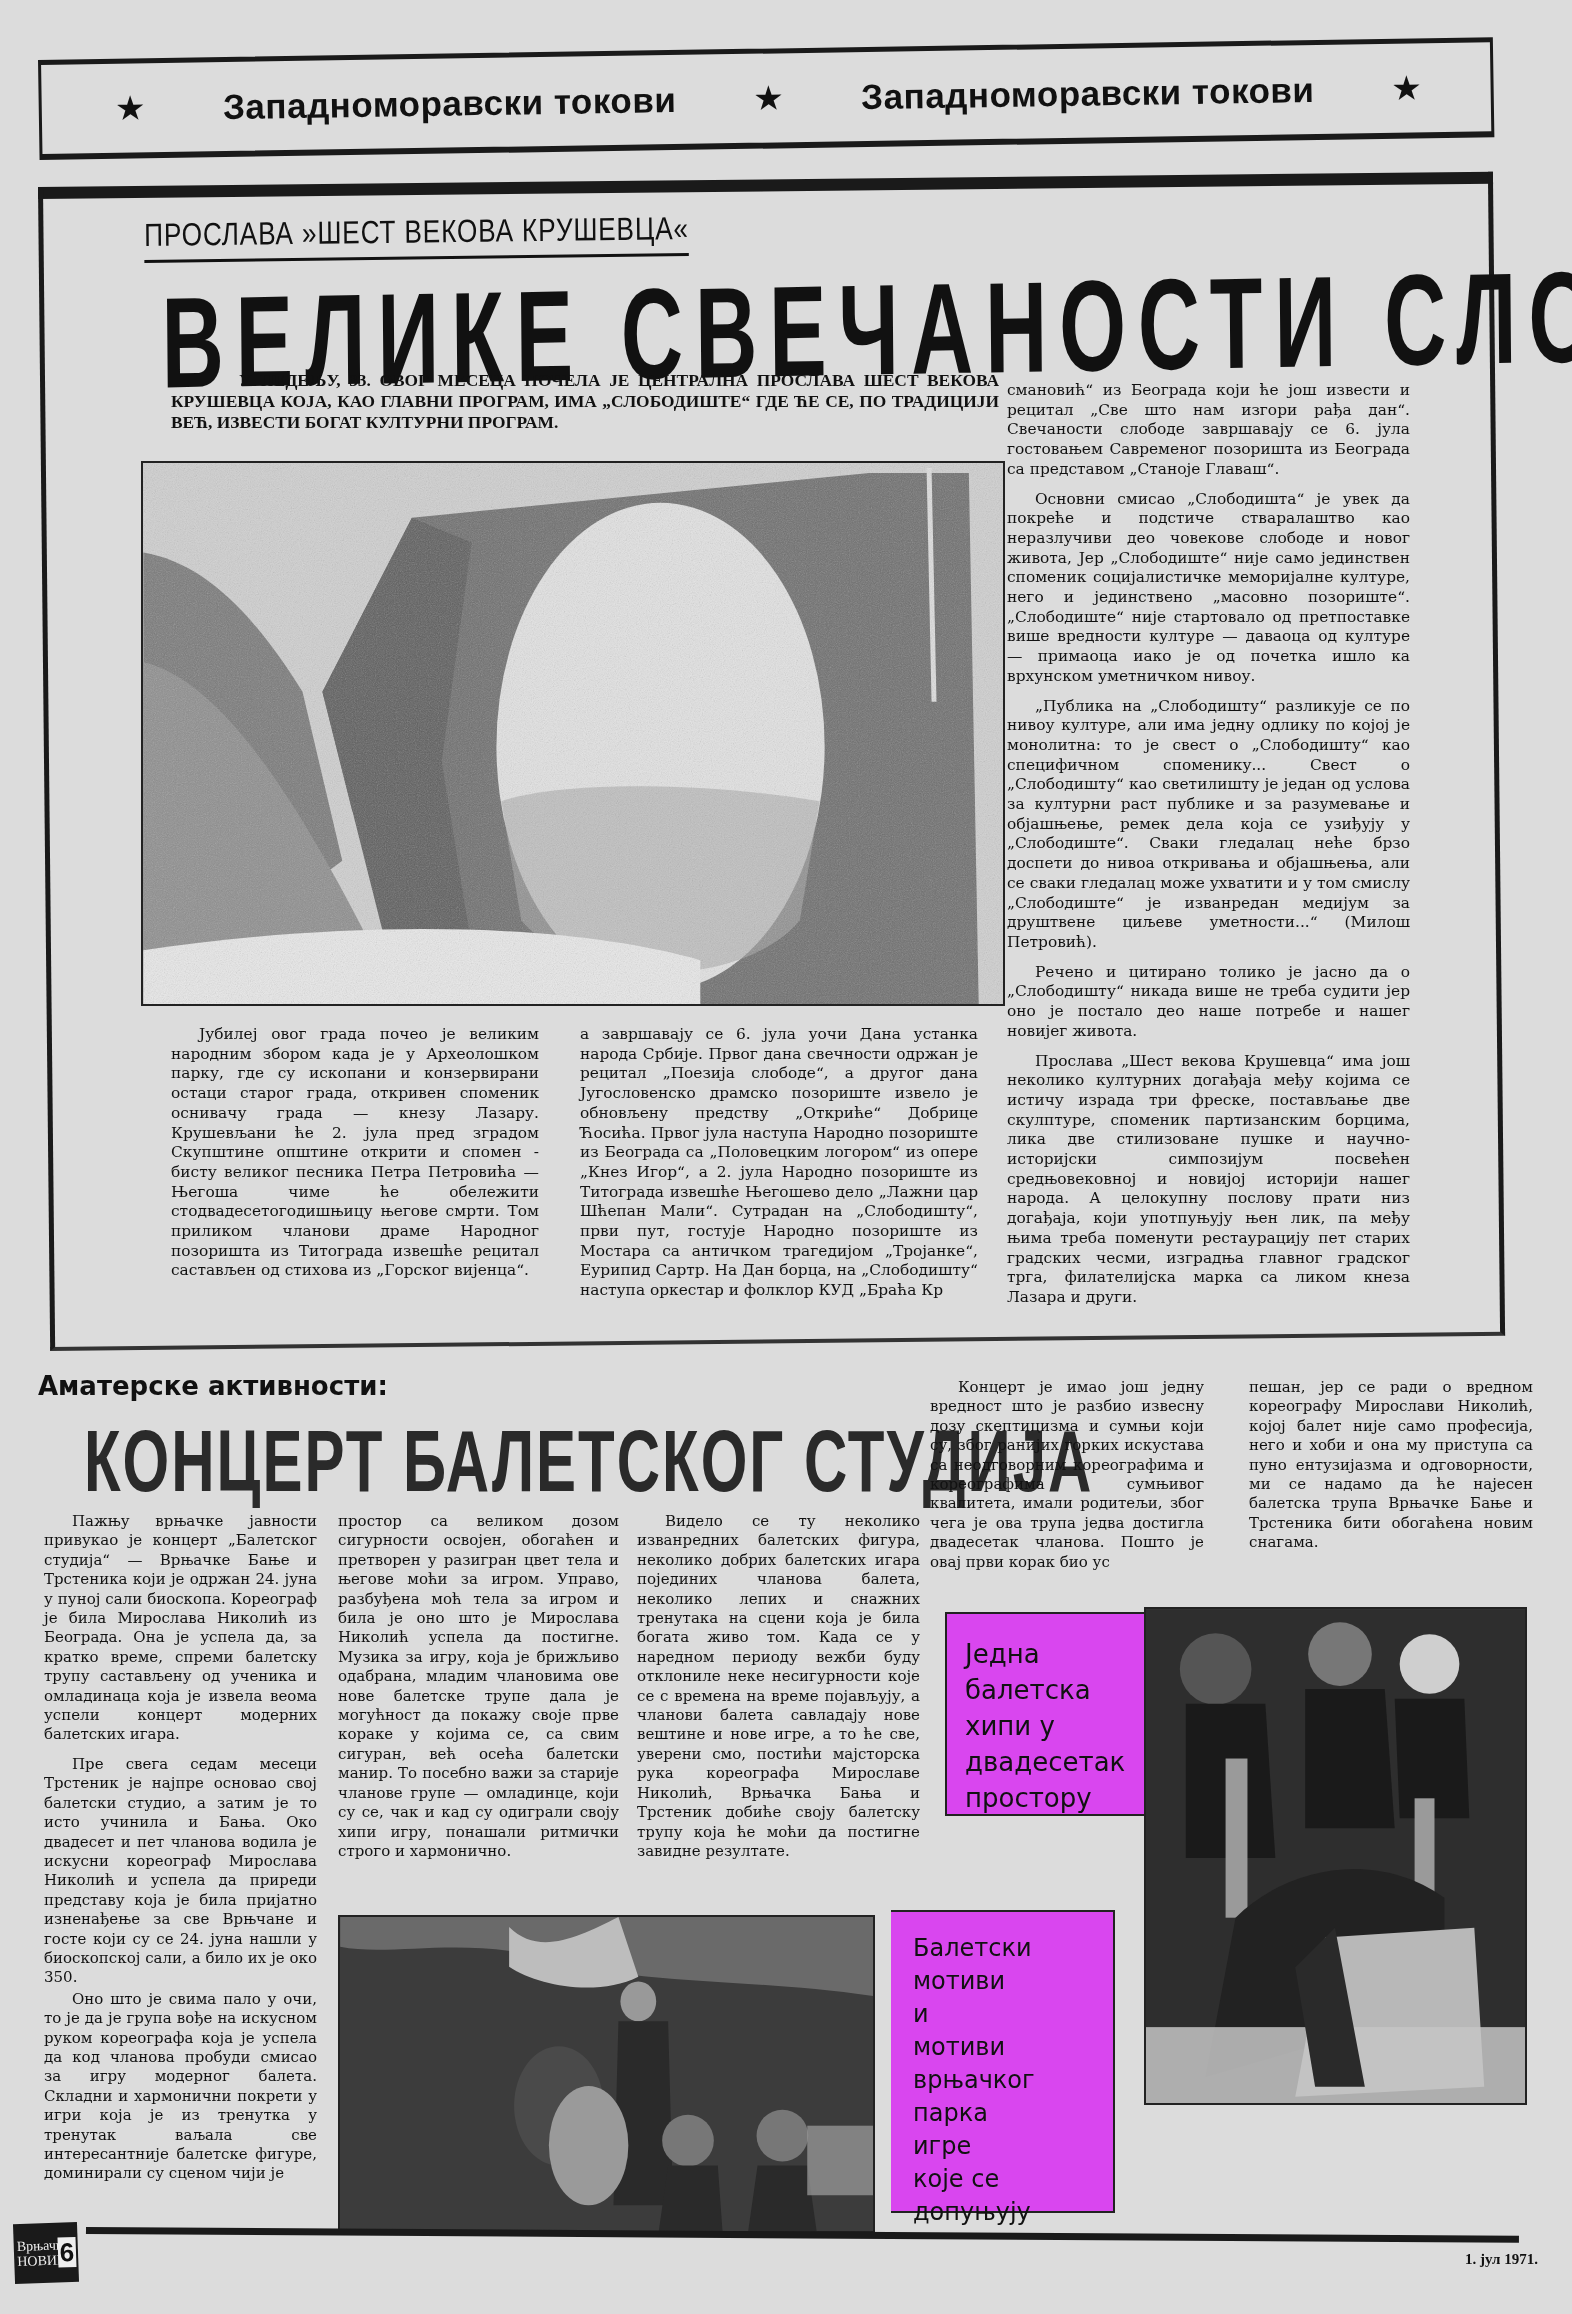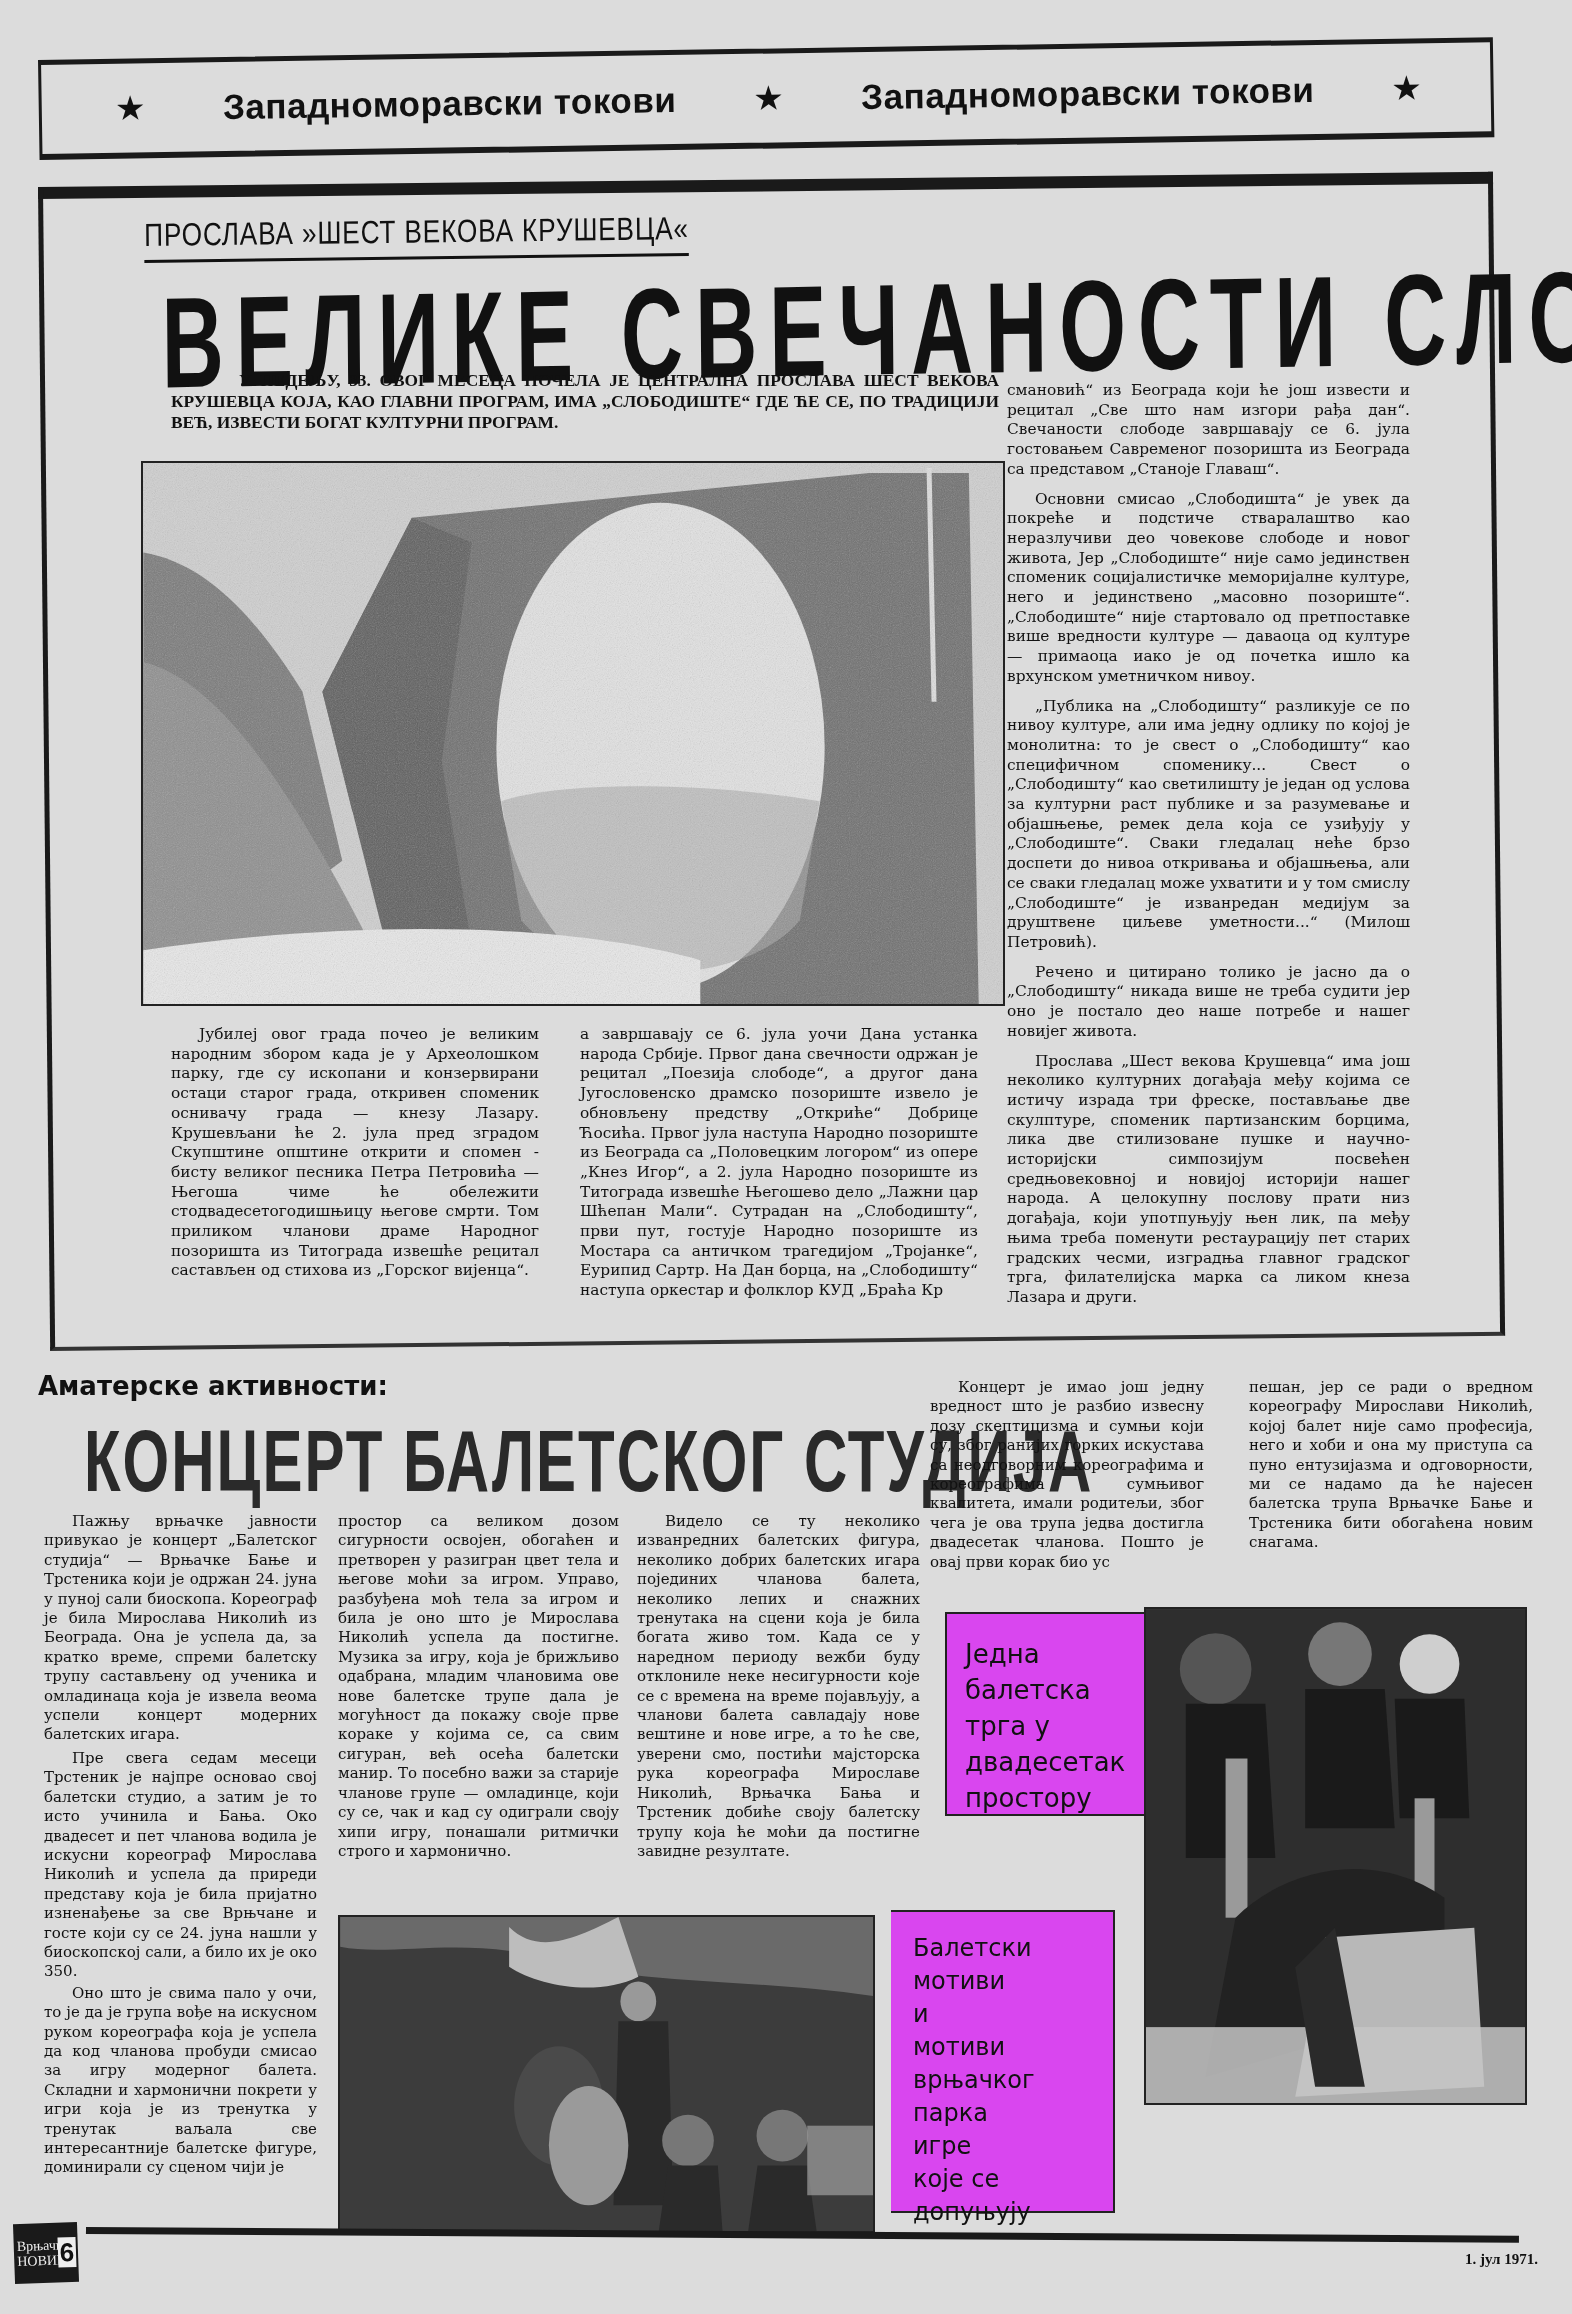--- a/index.html
+++ b/index.html
@@ -99,40 +99,40 @@
   <p>„Публика на „Слободишту“ разликује се по нивоу културе, али има једну одлику по којој је монолитна: то је свест о „Слободишту“ као специфичном споменику... Свест о „Слободишту“ као светилишту је један од услова за културни раст публике и за разумевање и објашњење, ремек дела која се узиђују у „Слободиште“. Сваки гледалац неће брзо доспети до нивоа откривања и објашњења, али се сваки гледалац може ухватити и у том смислу „Слободиште“ је изванредан медијум за друштвене циљеве уметности...“ (Милош Петровић).</p>
   <p>Речено и цитирано толико је јасно да о „Слободишту“ никада више не треба судити јер оно је постало део наше потребе и нашег новијег живота.</p>
   <p>Прослава „Шест векова Крушевца“ има још неколико културних догађаја међу којима се истичу израда три фреске, постављање две скулптуре, споменик партизанским борцима, лика две стилизоване пушке и научно-историјски симпозијум посвећен средњовековној и новијој историји нашег народа. А целокупну послову прати низ догађаја, који употпуњују њен лик, па међу њима треба поменути рестаурацију пет старих градских чесми, изградња главног градског трга, филателијска марка са ликом кнеза Лазара и други.</p>
 </div>
 
 <div class="abs section-label">Аматерске активности:</div>
 <div class="abs headline2">КОНЦЕРТ БАЛЕТСКОГ СТУДИЈА</div>
 
 <div class="abs col" style="left:44px; top:1512px; width:273px; font-size:15px; line-height:19.4px;">
   <p>Пажњу врњачке јавности привукао је концерт „Балетског студија“ — Врњачке Бање и Трстеника који је одржан 24. јуна у пуној сали биоскопа. Кореограф је била Мирослава Николић из Београда. Она је успела да, за кратко време, спреми балетску трупу састављену од ученика и омладинаца која је извела веома успели концерт модерних балетских игара.</p>
-  <p style="margin-top:4px">Пре свега седам месеци Трстеник је најпре основао свој балетски студио, а затим је то исто учинила и Бања. Око двадесет и пет чланова водила је искусни кореограф Мирослава Николић и успела да приреди представу која је била пријатно изненађење за све Врњчане и госте који су се 24. јуна нашли у биоскопској сали, а било их је око 350.</p>
+  <p style="margin-top:10px">Пре свега седам месеци Трстеник је најпре основао свој балетски студио, а затим је то исто учинила и Бања. Око двадесет и пет чланова водила је искусни кореограф Мирослава Николић и успела да приреди представу која је била пријатно изненађење за све Врњчане и госте који су се 24. јуна нашли у биоскопској сали, а било их је око 350.</p>
   <p style="margin-top:2px">Оно што је свима пало у очи, то је да је група вође на искусном руком кореографа која је успела да код чланова пробуди смисао за игру модерног балета. Складни и хармонични покрети у игри која је из тренутка у тренутак ваљала све интересантније балетске фигуре, доминирали су сценом чији је</p>
 </div>
 <div class="abs col" style="left:338px; top:1512px; width:281px; font-size:15px; line-height:19.4px;">
   <p style="text-indent:0">простор са великом дозом сигурности освојен, обогаћен и претворен у разигран цвет тела и његове моћи за игром. Управо, разбуђена моћ тела за игром и била је оно што је Мирослава Николић успела да постигне. Музика за игру, која је брижљиво одабрана, младим члановима ове нове балетске трупе дала је могућност да покажу своје прве кораке у којима се, са свим сигуран, већ осећа балетски манир. То посебно важи за старије чланове групе — омладинце, који су се, чак и кад су одиграли своју хипи игру, понашали ритмички строго и хармонично.</p>
 </div>
 <div class="abs col" style="left:637px; top:1512px; width:283px; font-size:15px; line-height:19.4px;">
   <p>Видело се ту неколико изванредних балетских фигура, неколико добрих балетских игара појединих чланова балета, неколико лепих и снажних тренутака на сцени која је била богата живо том. Када се у наредном периоду вежби буду отклониле неке несигурности које се с времена на време појављују, а чланови балета савладају нове вештине и нове игре, а то ће све, уверени смо, постићи мајсторска рука кореографа Мирославе Николић, Врњачка Бања и Трстеник добиће своју балетску трупу која ће моћи да постигне завидне резултате.</p>
 </div>
 <div class="abs col" style="left:930px; top:1378px; width:274px; font-size:15px; line-height:19.4px;">
   <p>Концерт је имао још једну вредност што је разбио извесну дозу скептицизма и сумњи који су, због ранијих горких искустава са неодговорним кореографима и кореографима сумњивог квалитета, имали родитељи, због чега је ова трупа једва достигла двадесетак чланова. Пошто је овај први корак био ус</p>
 </div>
 <div class="abs col" style="left:1249px; top:1378px; width:284px; font-size:15px; line-height:19.4px;">
   <p style="text-indent:0">пешан, јер се ради о вредном кореографу Мирослави Николић, којој балет није само професија, него и хоби и она му приступа са пуно ентузијазма и одговорности, ми се надамо да ће најесен балетска трупа Врњачке Бање и Трстеника бити обогаћена новим снагама.</p>
 </div>
 
 <div class="abs caption-box" style="left:945px; top:1612px; width:201px; height:204px; padding:22px 18px; font-size:26px; line-height:36px; border-right:none;">
   <div>Једна</div>
   <div>балетска</div>
-  <div>трга у</div>
+  <div>хипи у</div>
   <div>двадесетак</div>
   <div>простору</div>
 </div>
 
 <div class="abs photo" style="left:1144px; top:1607px; width:383px; height:498px; background:#3a3a3a;">
   <svg width="383" height="498" viewBox="0 0 385 500">
     <rect width="385" height="500" fill="#2e2e2e"></rect>
     <circle cx="70" cy="60" r="36" fill="#555"></circle>
     <circle cx="195" cy="45" r="32" fill="#777"></circle>
     <circle cx="285" cy="55" r="30" fill="#cfcfcf"></circle>

